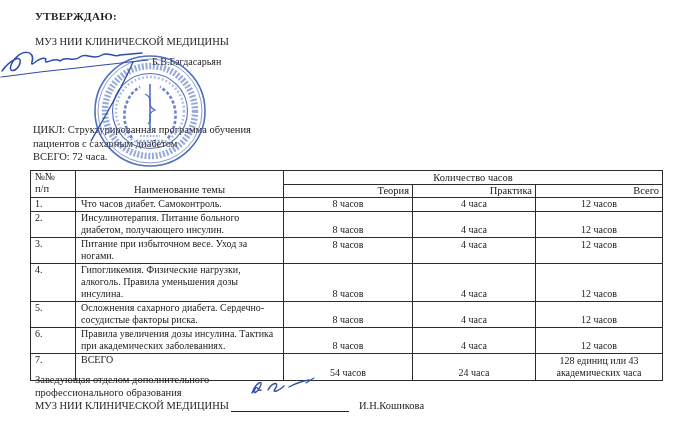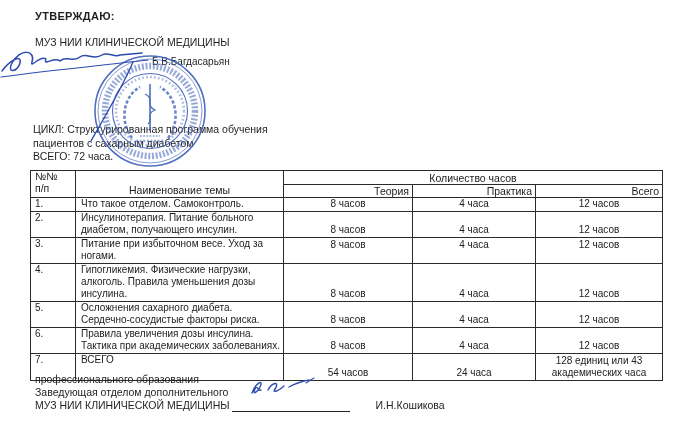--- a/index.html
+++ b/index.html
@@ -1,18 +1,18 @@
 <!DOCTYPE html>
 <html><head>
 <meta charset="utf-8">
 <style>
   html,body{margin:0;padding:0;}
   .page{
     position:relative; width:700px; height:425px; background:#ffffff;
-    font-family:Liberation Sans, sans-serif; color:#1f1f1f; overflow:hidden;
+    font-family:Liberation Serif, serif; color:#1f1f1f; overflow:hidden;
   }
   .abs{position:absolute;}
   .approve{left:35px; top:10px; font-size:11px; font-weight:bold; letter-spacing:.3px;}
   .director-block{left:35px; top:36px; font-size:10.5px; line-height:12px;}
   .director-name{left:152px; top:56px; font-size:10px;}
   .doc-title{left:262px; top:92px; font-size:11px; font-weight:bold; letter-spacing:.3px;}
   .cycle-block{left:33px; top:123px; font-size:10.5px; line-height:13.5px; width:280px;}
   .overlay{left:0; top:0; width:700px; height:425px; pointer-events:none;}
 
   .plan-table{
@@ -37,21 +37,21 @@
   .plan-table tbody tr:nth-child(n+2){height:26px;}
   .plan-table tbody tr:nth-child(3) td.theory,
   .plan-table tbody tr:nth-child(3) td.practice,
   .plan-table tbody tr:nth-child(3) td.total{vertical-align:top; padding-top:1px;}
   .plan-table tbody tr:nth-child(7){height:27px;}
   .plan-table tbody tr:nth-child(7) td.total{line-height:11.5px; padding-bottom:2px;}
 
   .footer-block{left:35px; top:373px; font-size:10.5px; line-height:13px;}
   .sign-line{display:flex; align-items:flex-end;}
   .sign-underline{display:inline-block; width:118px; border-bottom:1px solid #222; height:11px; margin-left:2px;}
-  .signer-name{margin-left:26px;}
+  .signer-name{margin-left:10px;}
 </style>
 </head>
 <body>
 
 <div class="page">
 
   <div class="abs approve">УТВЕРЖДАЮ:</div>
 
   <div class="abs director-block">
     <div>МУЗ НИИ КЛИНИЧЕСКОЙ МЕДИЦИНЫ</div>
@@ -85,21 +85,21 @@
       </tr>
       <tr class="h-row2">
         <th class="sub-h">Теория</th>
         <th class="sub-h">Практика</th>
         <th class="sub-h">Всего</th>
       </tr>
     </thead>
     <tbody>
         <tr>
           <td class="num">1.</td>
-          <td class="topic">Что такое отделом. Самоконтроль.</td>
+          <td class="topic">Что часов диабет. Самоконтроль.</td>
           <td class="theory">8 часов</td>
           <td class="practice">4 часа</td>
           <td class="total">12 часов</td>
         </tr>
         <tr>
           <td class="num">2.</td>
           <td class="topic">Инсулинотерапия. Питание больного диабетом, получающего инсулин.</td>
           <td class="theory">8 часов</td>
           <td class="practice">4 часа</td>
           <td class="total">12 часов</td>
@@ -136,22 +136,22 @@
           <td class="num">7.</td>
           <td class="topic">ВСЕГО</td>
           <td class="theory">54 часов</td>
           <td class="practice">24 часа</td>
           <td class="total">128 единиц или 43 академических часа</td>
         </tr>
       </tbody>
   </table>
 
   <div class="abs footer-block">
+    <div>Заведующая отделом дополнительного</div>
     <div>профессионального образования</div>
-    <div>Заведующая отделом дополнительного</div>
     <div class="sign-line">
       <span>МУЗ НИИ КЛИНИЧЕСКОЙ МЕДИЦИНЫ</span>
       <span class="sign-underline"></span>
       <span class="signer-name">И.Н.Кошикова</span>
     </div>
   </div>
 
   <svg class="abs overlay" viewBox="0 0 700 425" xmlns="http://www.w3.org/2000/svg">
 
     <g transform="translate(150,111)" fill="none" stroke="#4060b8" opacity="0.9">

